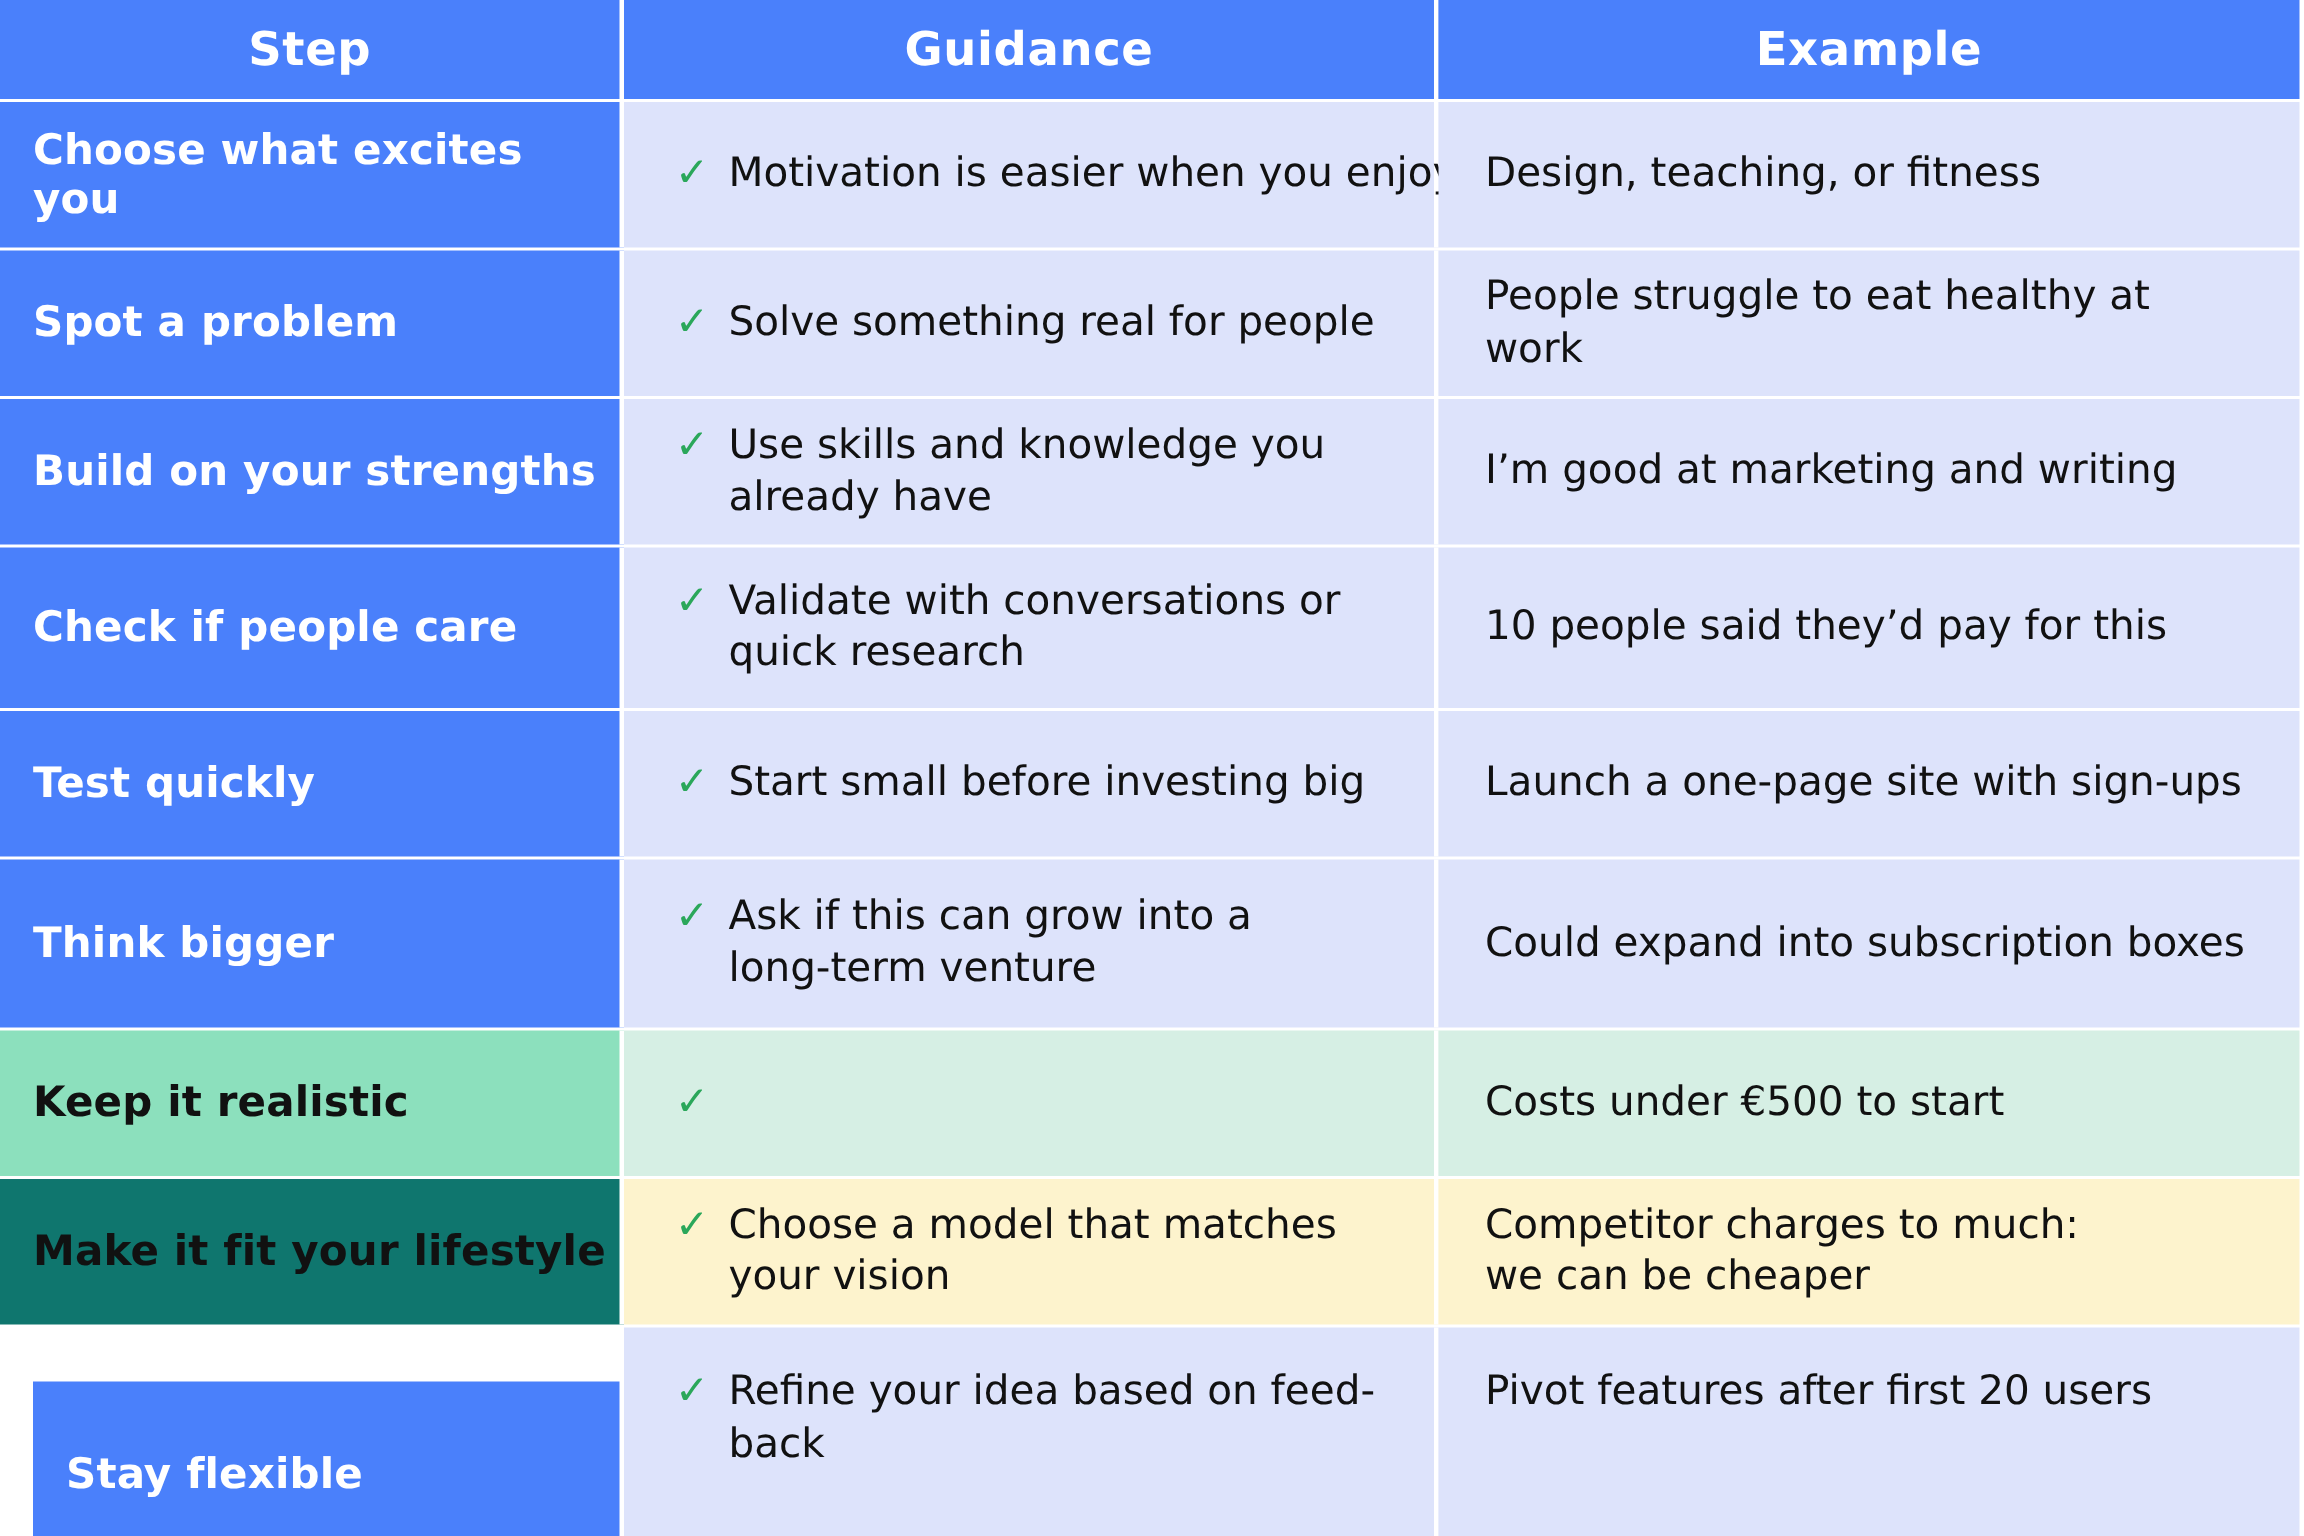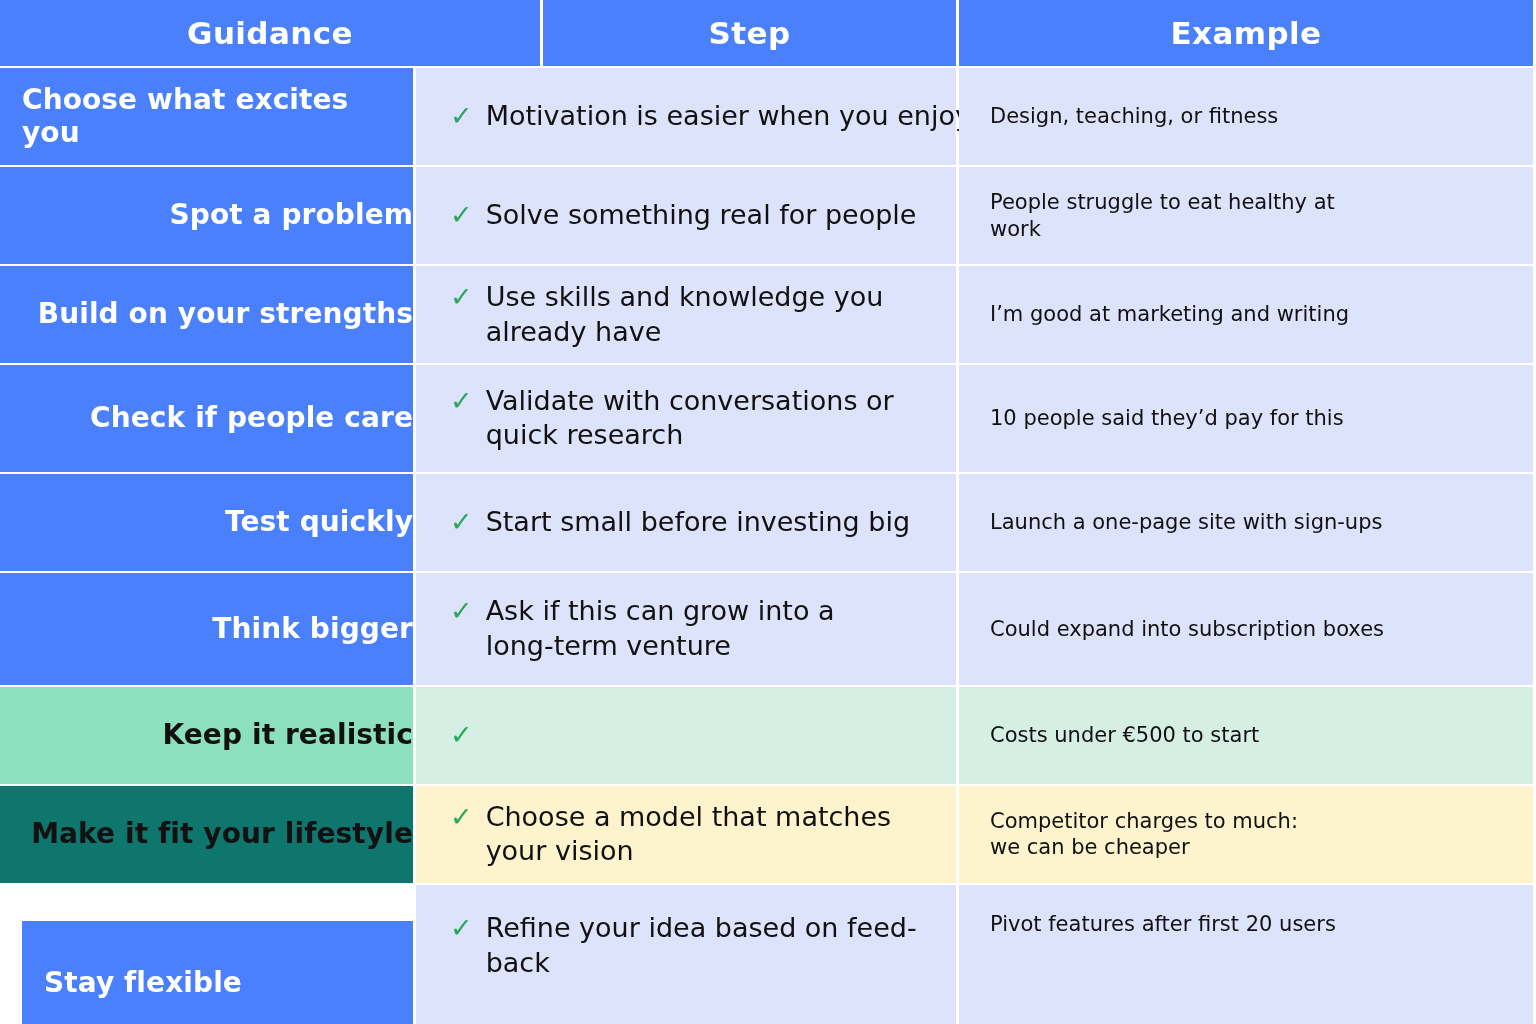--- a/index.html
+++ b/index.html
@@ -55,21 +55,20 @@
     line-height: 1;
     text-align: center;
   }
 
   
   .body-row { min-height: 99px; }
 
   .step-cell {
     background: #4a80fb;
     padding: 0 0 0 22px;
-    justify-content: flex-end;
   }
   .step-label {
     color: #ffffff;
     font-size: 28px;
     font-weight: bold;
     line-height: 1.15;
     letter-spacing: 0.1px;
   }
 
   .guid-cell {
@@ -96,21 +95,21 @@
     white-space: pre-line;
   }
   .guid-text.nowrap { white-space: nowrap; }
 
   .ex-cell {
     background: #dde3fb;
     padding: 0 8px 0 31px;
   }
   .ex-text {
     color: #111111;
-    font-size: 21px;
+    font-size: 27px;
     line-height: 1.28;
     white-space: pre-line;
   }
   .ex-text.nowrap { white-space: nowrap; }
 
   
   .v-green .step-cell { background: #8ce0bd; }
   .v-green .guid-cell,
   .v-green .ex-cell   { background: #d6efe4; }
   .v-green .step-label { color: #111111; }
@@ -142,26 +141,26 @@
     align-items: flex-start;
     padding-top: 26px;
   }
 </style>
 </head>
 <body>
 
 <div id="table-root">
 
   <div class="row header-row">
+    <div class="cell col-step">
+      <span class="htext">Step</span>
+    </div>
     <div class="cell col-guid">
       <span class="htext">Guidance</span>
     </div>
-    <div class="cell col-step">
-      <span class="htext">Step</span>
-    </div>
     <div class="cell col-example">
       <span class="htext">Example</span>
     </div>
   </div>
 
   <div class="row body-row" style="height:99px">
     <div class="cell col-step step-cell">
       <span class="step-label">Choose what excites you</span>
     </div>
     <div class="cell col-guid guid-cell">

